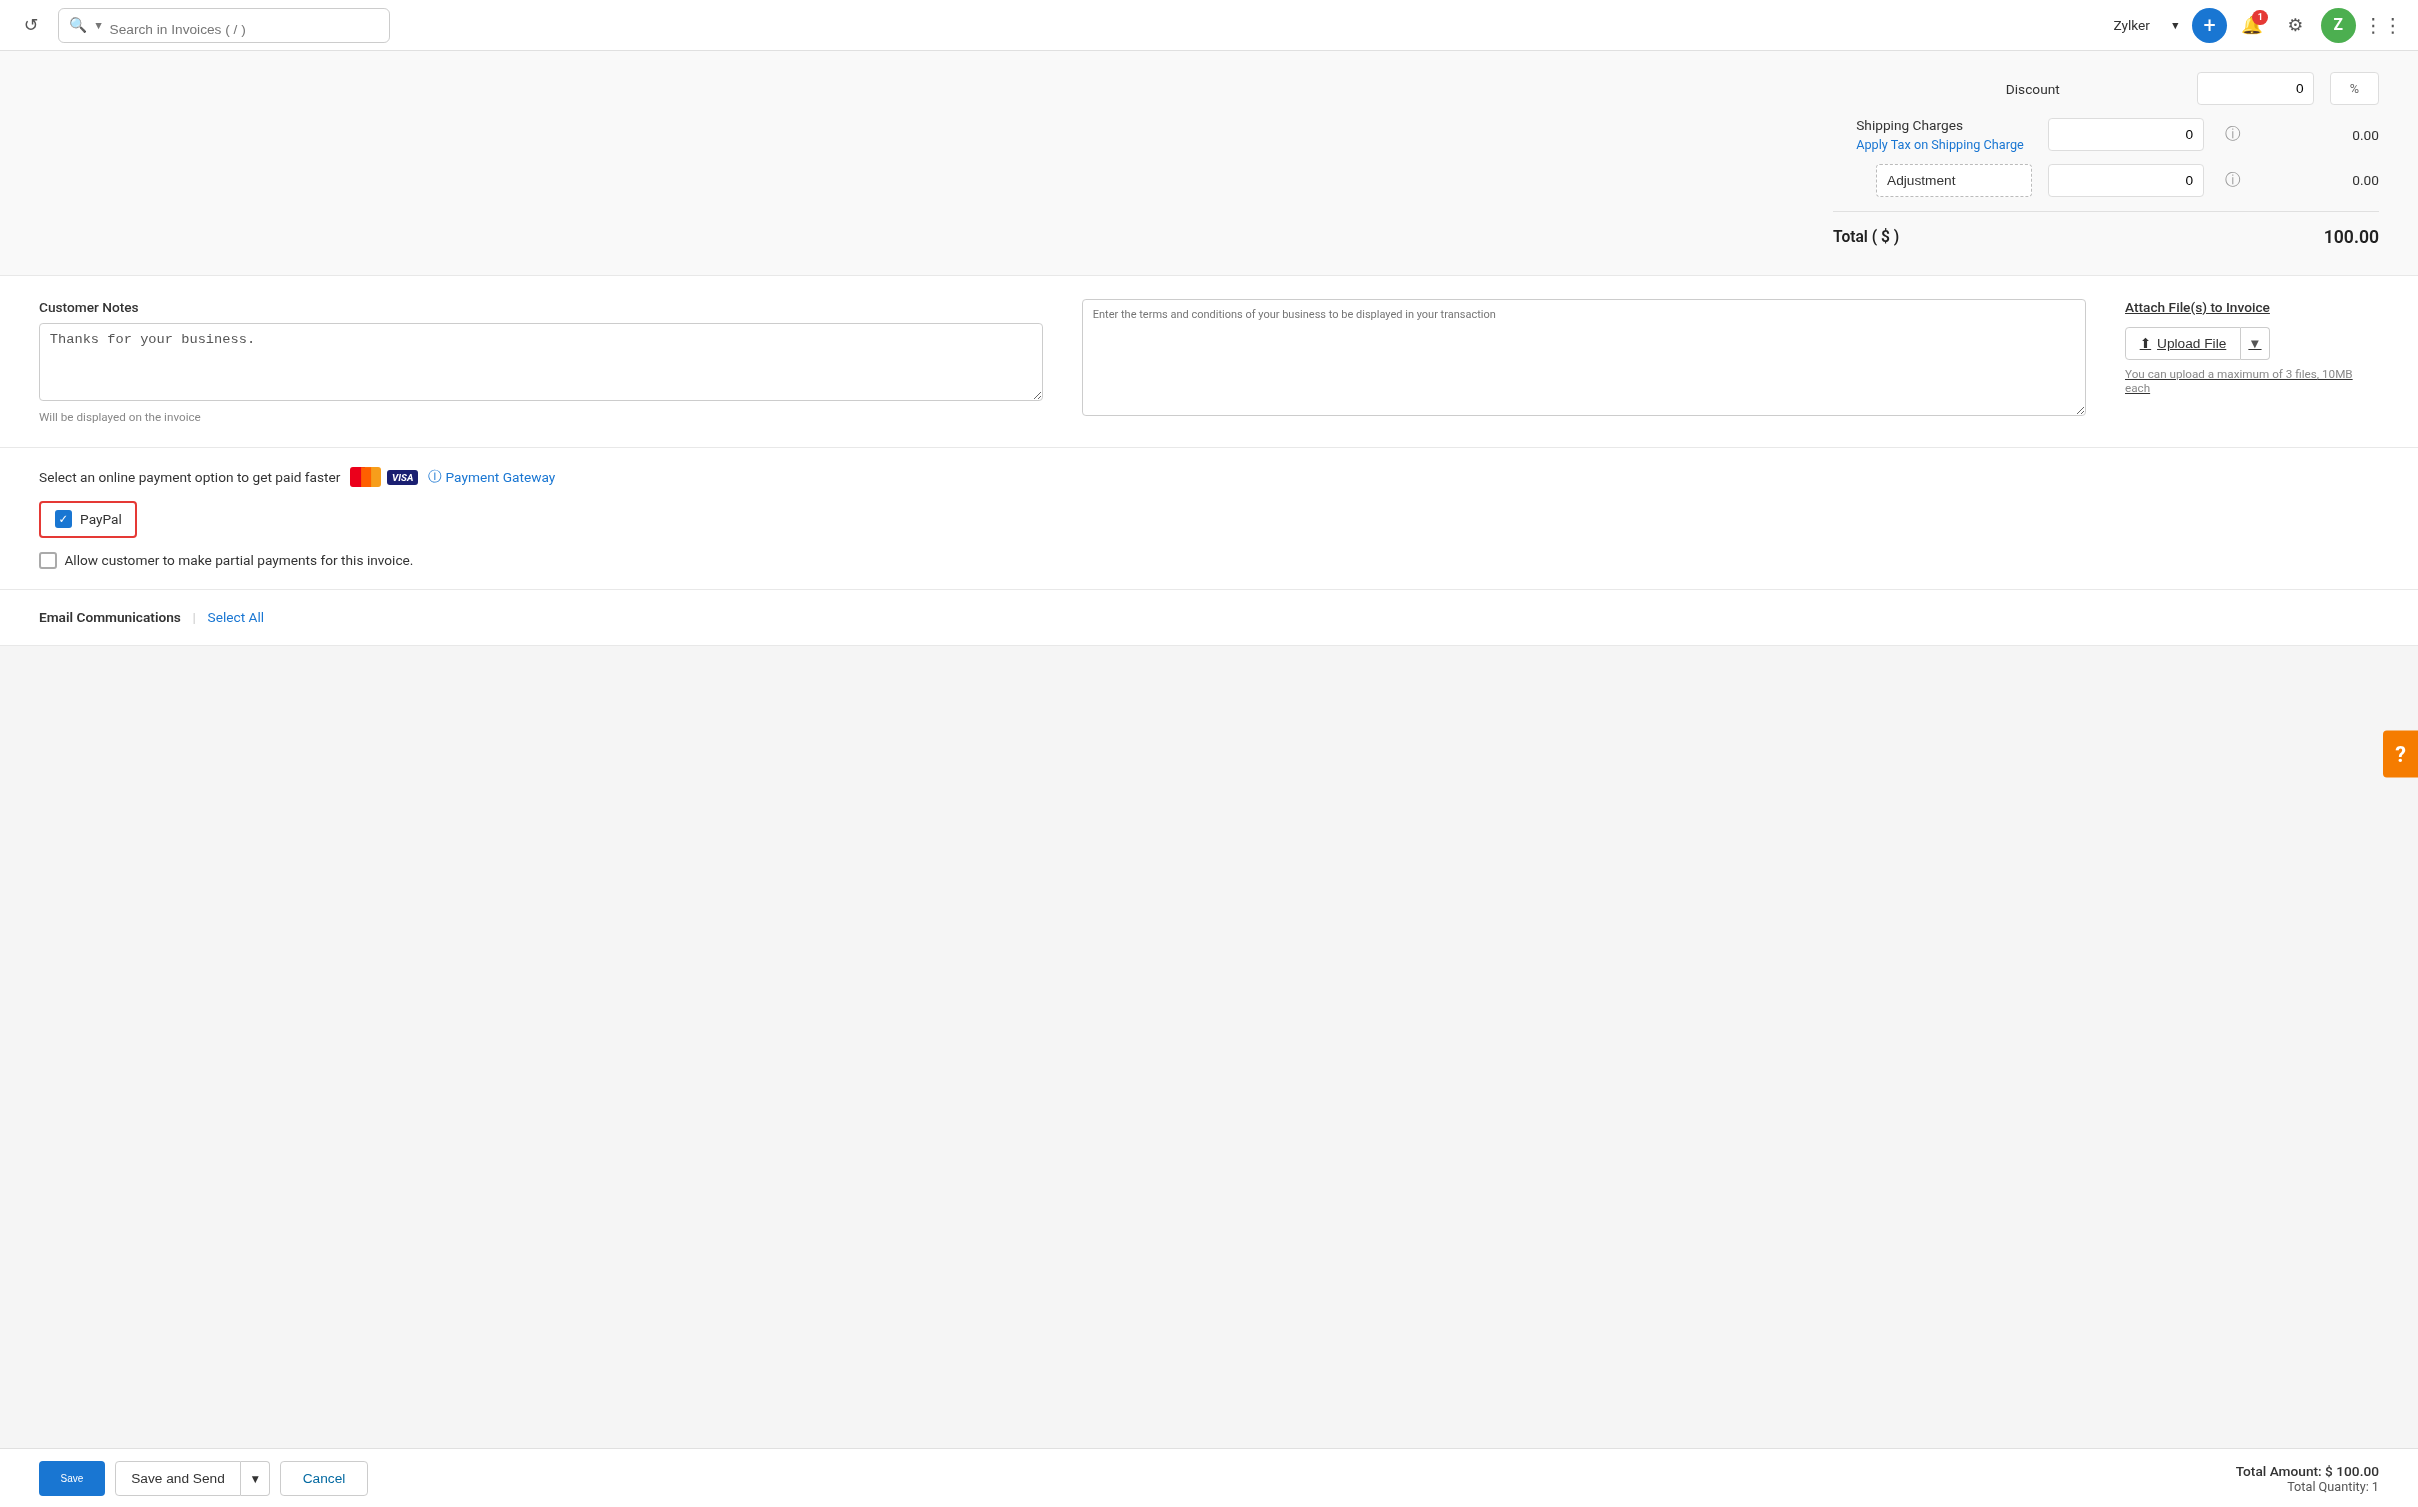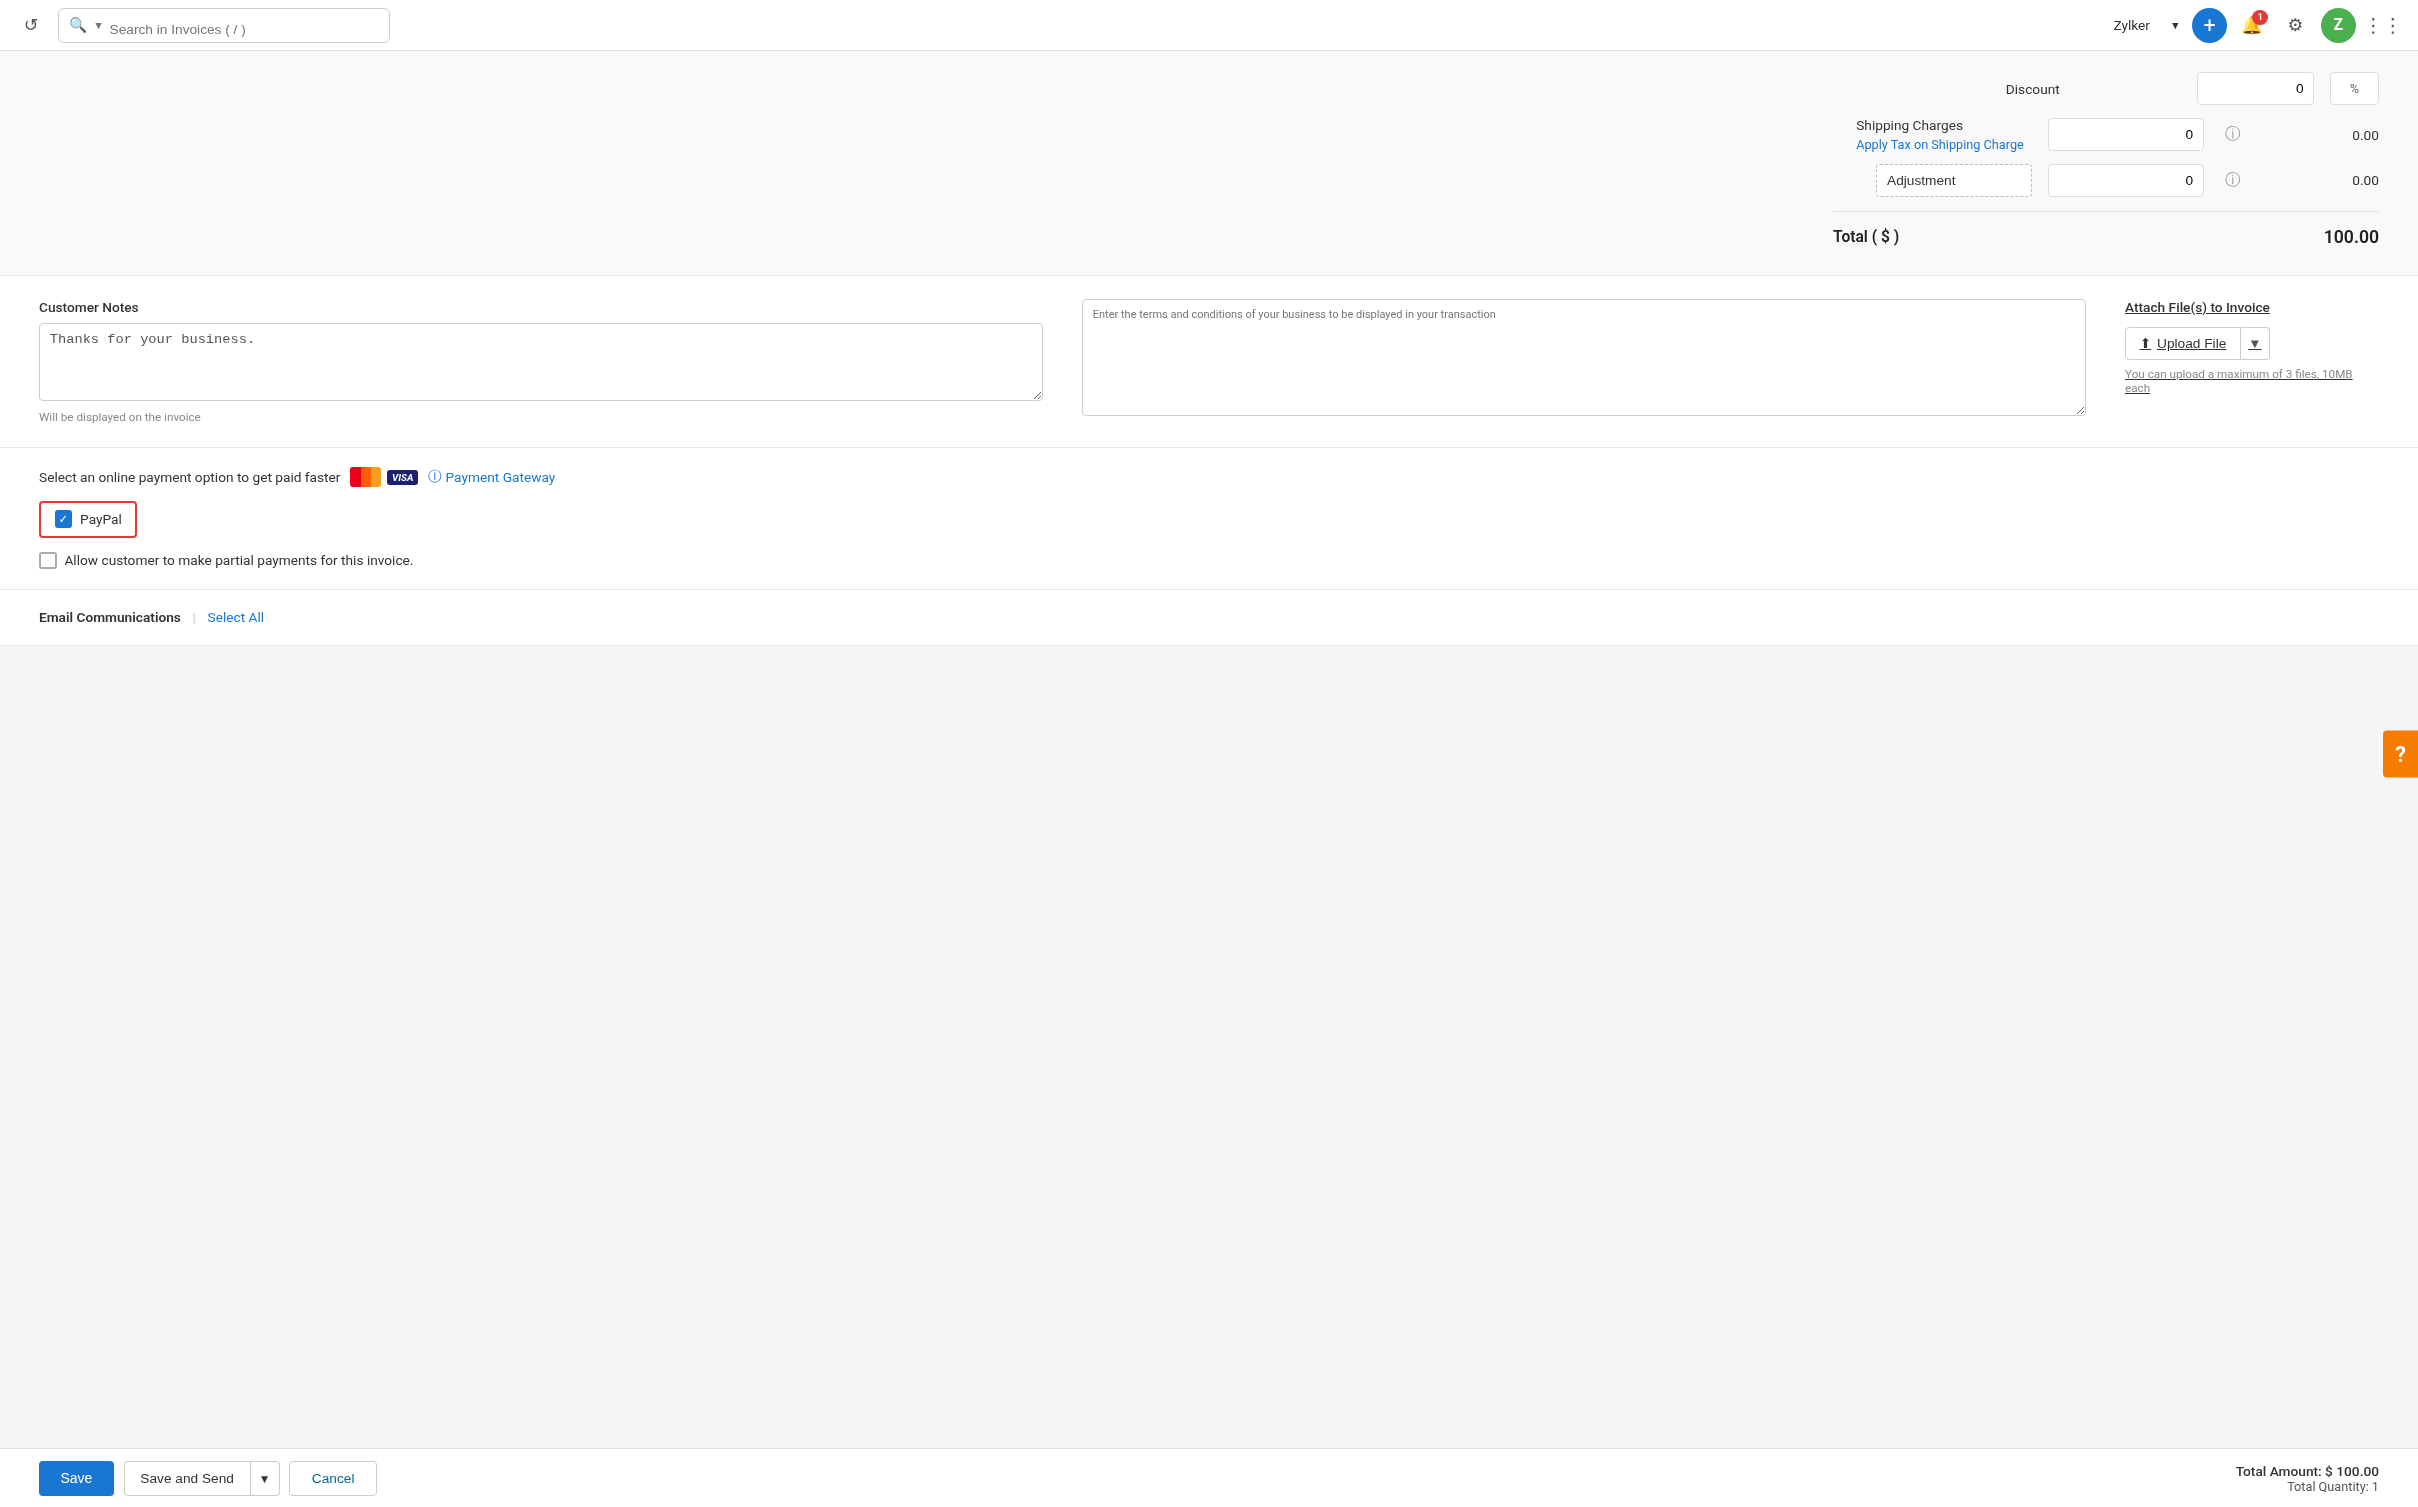--- a/index.html
+++ b/index.html
@@ -442,21 +442,21 @@
       z-index: 100;
     }
 
     .btn-save {
       background: #1976d2;
       color: #fff;
       border: none;
       border-radius: 3.9px;
       height: 35px;
       padding: 0 21.5px;
-      font-size: 14px;
+      font-size: 10px;
       cursor: pointer;
       font-weight: 500;
     }
 
     .btn-save-send-main {
       background: #fff;
       color: #333;
       border: 1px solid #ccc;
       border-radius: 3.9px 0 0 3.9px;
       height: 35px;

